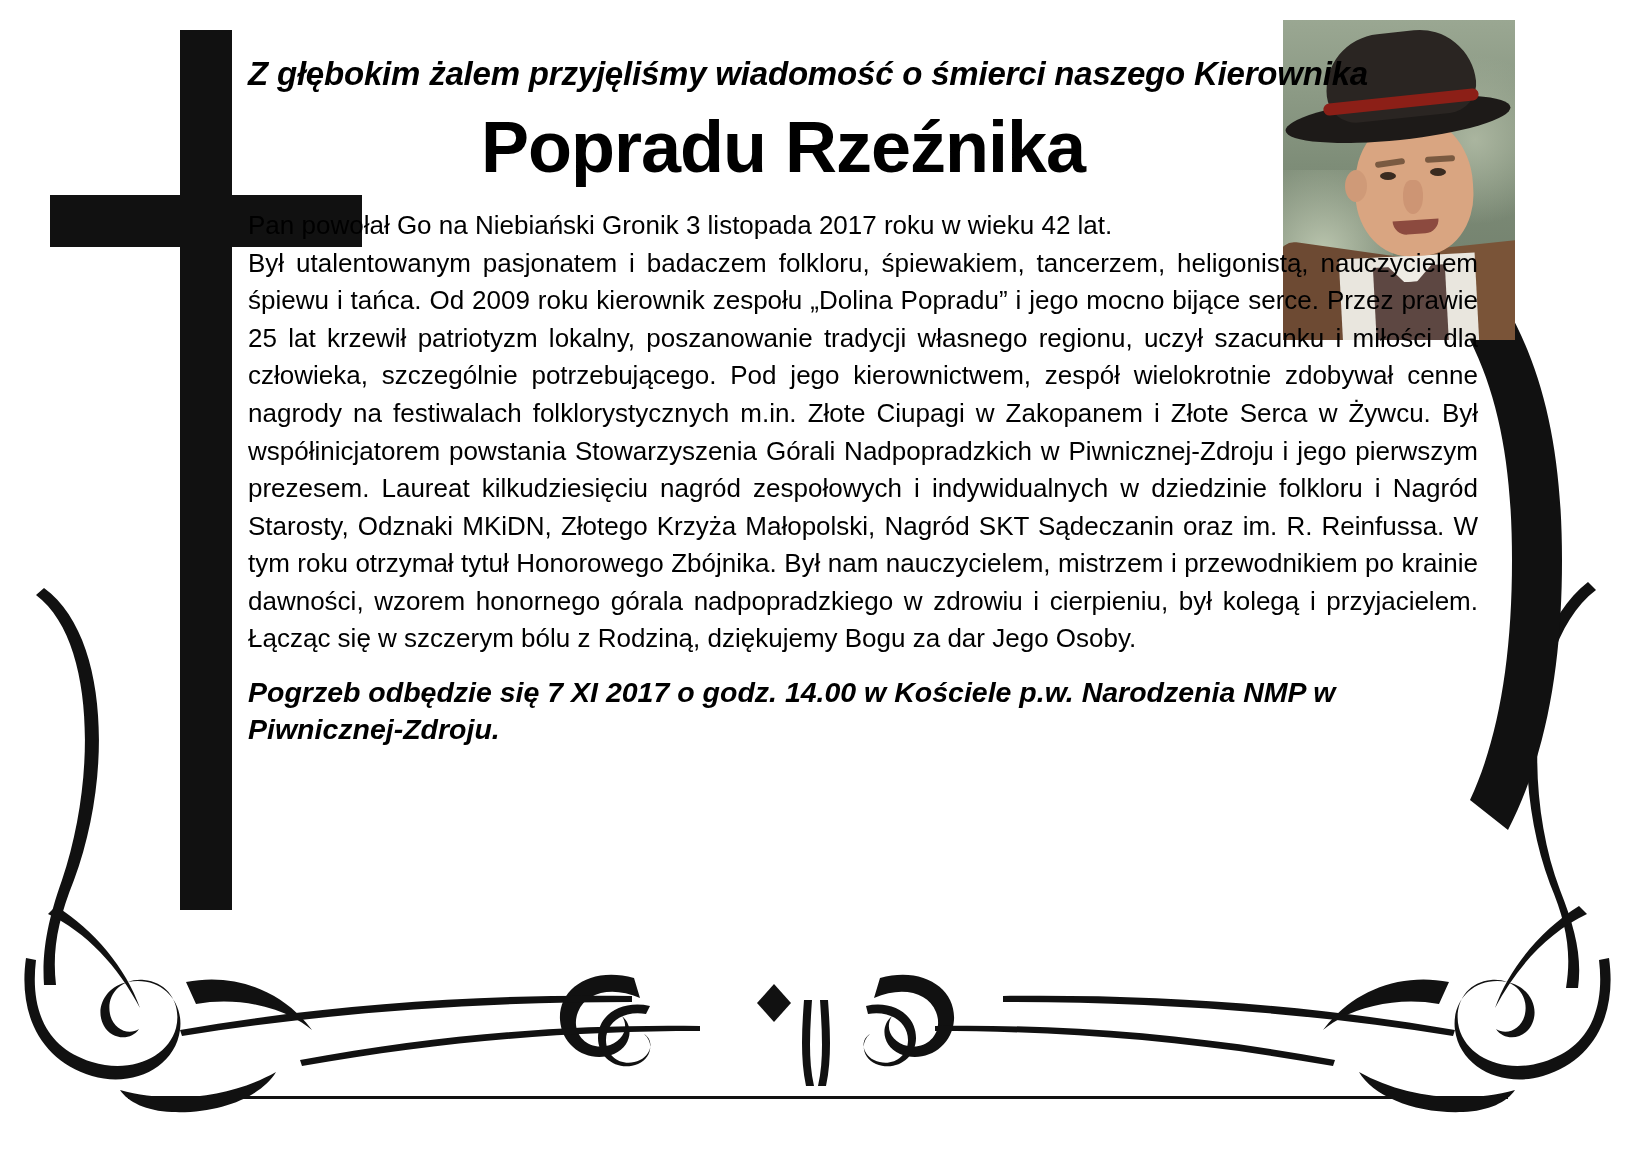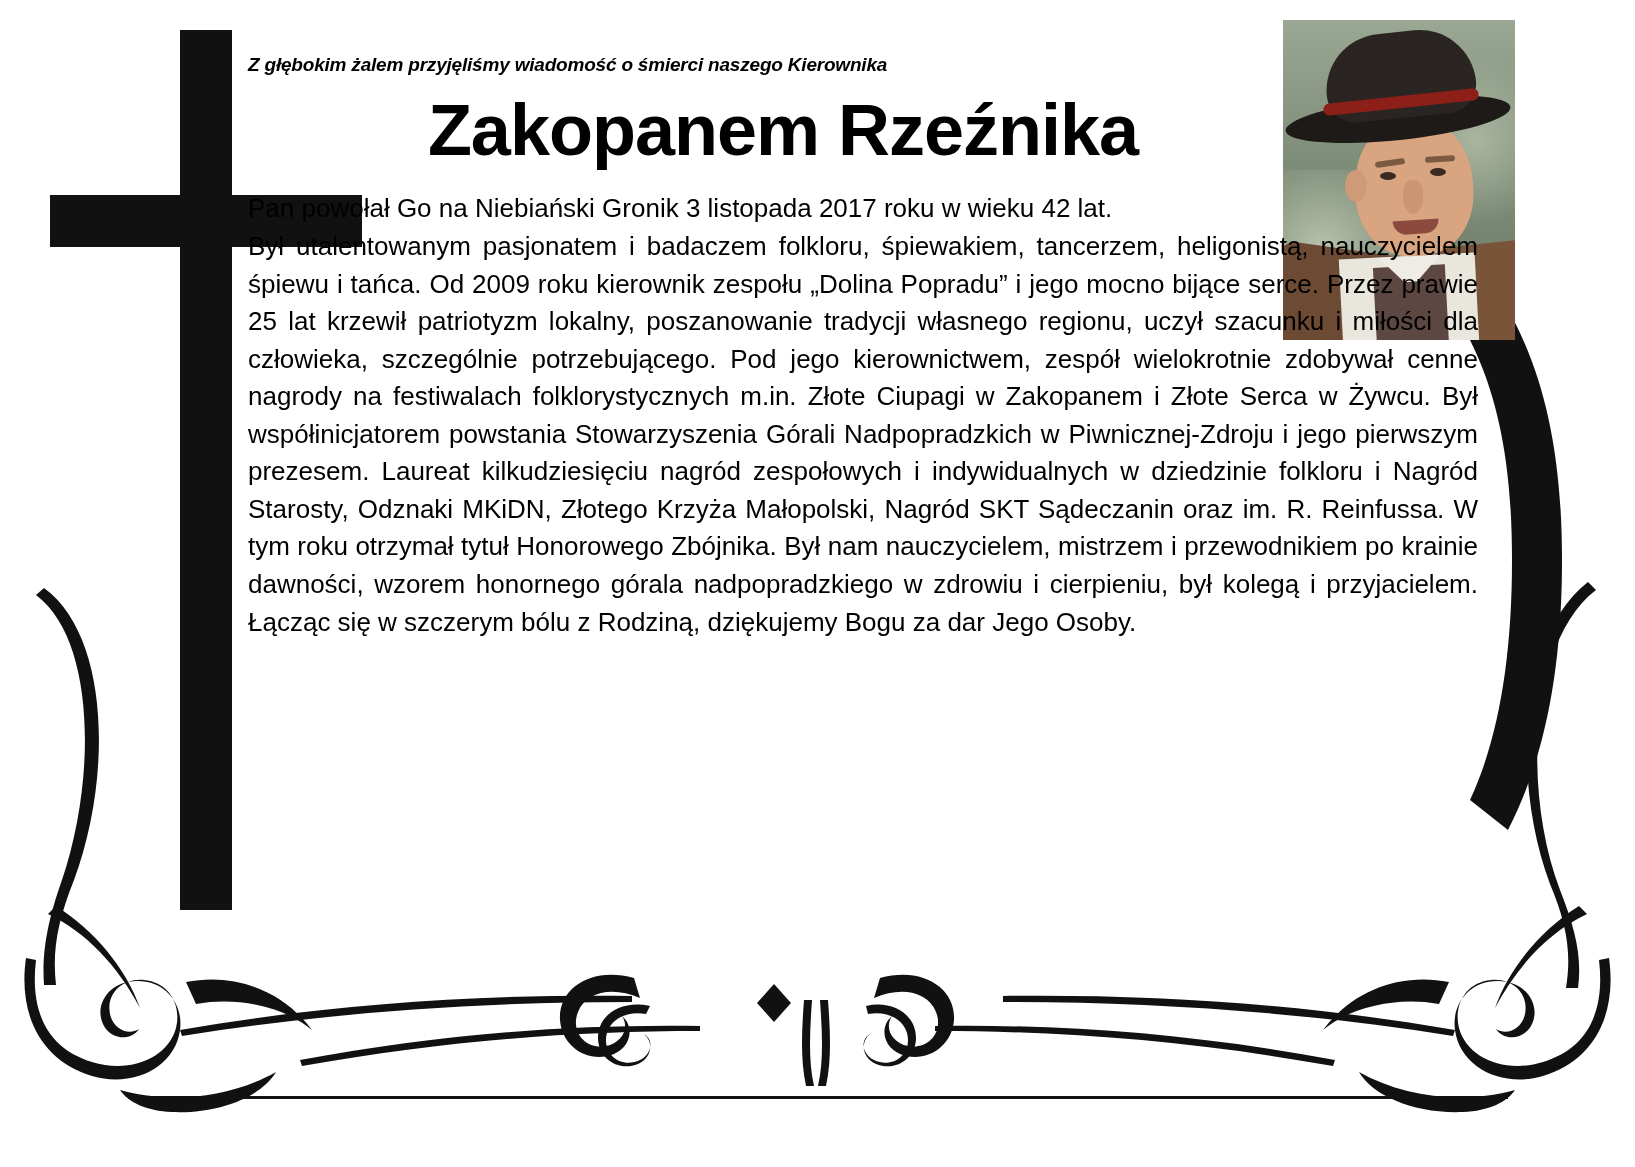--- a/index.html
+++ b/index.html
@@ -197,21 +197,21 @@
   }
 
   
   .content {
     position: absolute;
     left: 248px;
     top: 54px;
     width: 1230px;
   }
   .lead {
-    font-size: 19px;
+    font-size: 33px;
     font-weight: bold;
     font-style: italic;
     letter-spacing: -0.2px;
     line-height: 1.2;
     margin: 0 0 14px 0;
     white-space: nowrap;
   }
   .name {
     font-size: 72px;
     font-weight: bold;
@@ -316,18 +316,19 @@
     <div class="eye-r"></div>
     <div class="nose"></div>
     <div class="mouth"></div>
     <div class="hat-brim"></div>
     <div class="hat-crown"></div>
     <div class="hat-band"></div>
   </div>
 
   <div class="content">
     <p class="lead">Z głębokim żalem przyjęliśmy wiadomość o śmierci naszego Kierownika</p>
-    <h1 class="name">Zakopanem Rzeźnika</h1>
+    <h1 class="name">Popradu Rzeźnika</h1>
     <p class="body-text"><span class="first-line">Pan powołał Go na Niebiański Gronik 3 listopada 2017 roku w wieku 42 lat.</span><span>Był utalentowanym pasjonatem i badaczem folkloru, śpiewakiem, tancerzem, heligonistą, nauczycielem śpiewu i tańca. Od 2009 roku kierownik zespołu „Dolina Popradu” i jego mocno bijące serce. Przez prawie 25 lat krzewił patriotyzm lokalny, poszanowanie tradycji własnego regionu, uczył szacunku i miłości dla człowieka, szczególnie potrzebującego. Pod jego kierownictwem, zespół wielokrotnie zdobywał cenne nagrody na festiwalach folklorystycznych m.in. Złote Ciupagi w Zakopanem i Złote Serca w Żywcu. Był współinicjatorem powstania Stowarzyszenia Górali Nadpopradzkich w Piwnicznej-Zdroju i jego pierwszym prezesem. Laureat kilkudziesięciu nagród zespołowych i indywidualnych w dziedzinie folkloru i Nagród Starosty, Odznaki MKiDN, Złotego Krzyża Małopolski, Nagród SKT Sądeczanin oraz im. R. Reinfussa. W tym roku otrzymał tytuł Honorowego Zbójnika. Był nam nauczycielem, mistrzem i przewodnikiem po krainie dawności, wzorem honornego górala nadpopradzkiego w zdrowiu i cierpieniu, był kolegą i przyjacielem. Łącząc się w szczerym bólu z Rodziną, dziękujemy Bogu za dar Jego Osoby.</span></p>
+    <p class="funeral">Pogrzeb odbędzie się 7 XI 2017 o godz. 14.00 w Kościele p.w. Narodzenia NMP w Piwnicznej-Zdroju.</p>
   </div>
 
   <div class="baseline-rule"></div>
 </div>
 
 </body></html>

